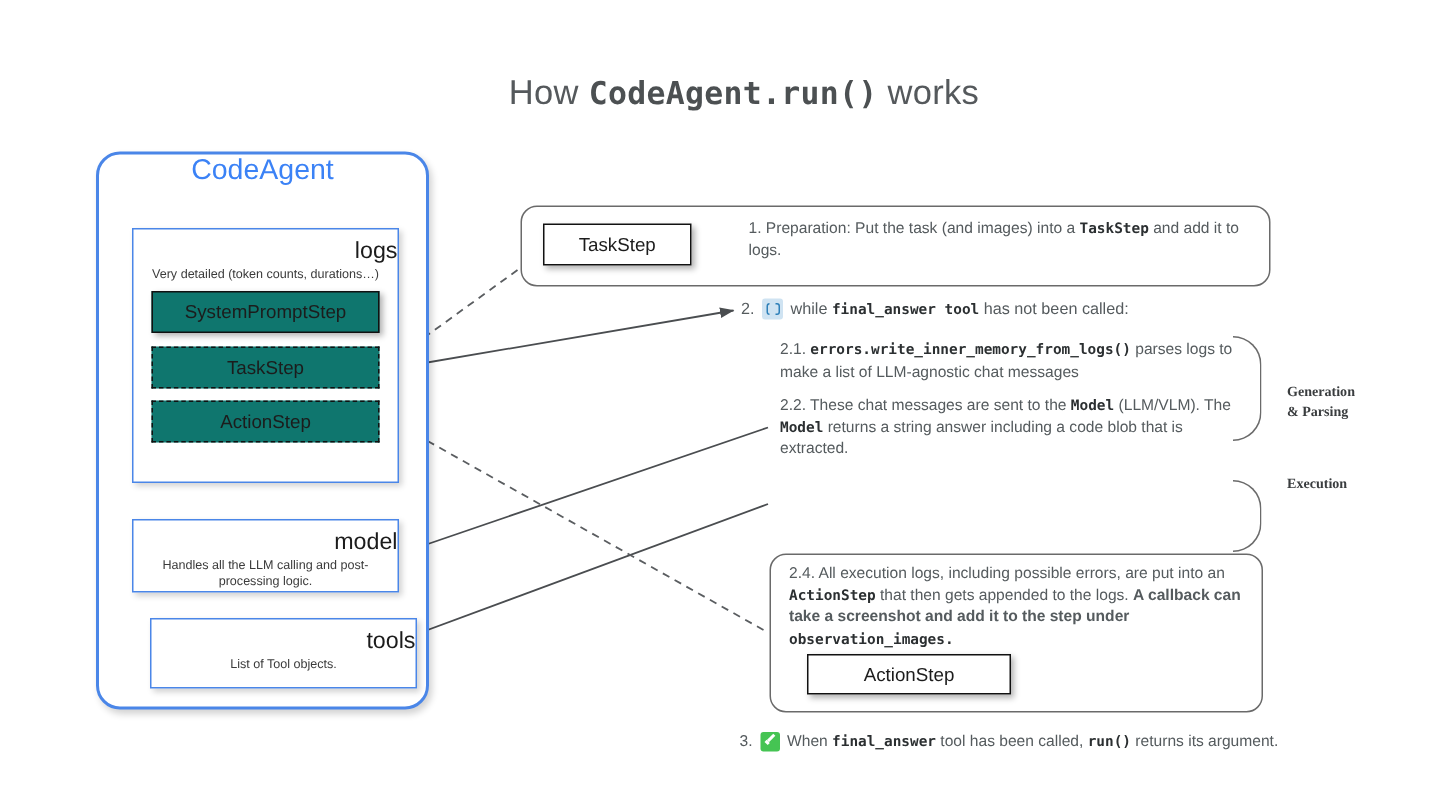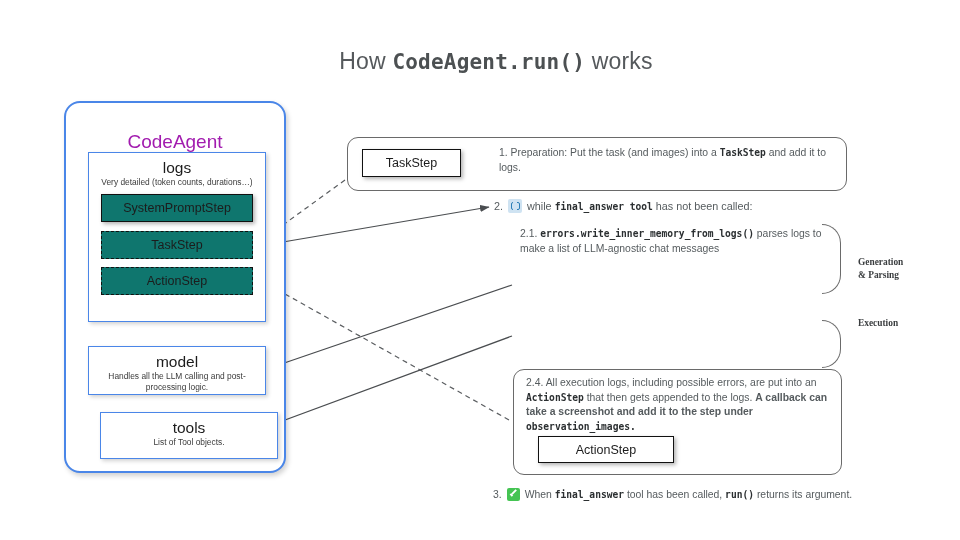--- a/index.html
+++ b/index.html
@@ -16,32 +16,32 @@
   }
   .title .mono{font-family:"DejaVu Sans Mono",monospace;font-weight:bold;font-size:21px;color:#4c5052;}
 
   
   .agent-panel{
     position:absolute;left:64px;top:101px;width:218px;height:368px;
     border:2px solid #4a86e8;border-radius:16px;background:#fff;
     box-shadow:2px 3px 5px rgba(0,0,0,.18);
   }
   .agent-title{
-    position:absolute;left:0;top:28px;width:100%;text-align:center;
-    font-size:19px;color:#a21caf;
+    position:absolute;left:0;top:0;width:100%;text-align:center;
+    font-size:19px;color:#3b82f6;
   }
   .blue-box{
     position:absolute;border:1.6px solid #4a86e8;background:#fff;
     box-shadow:2px 2px 4px rgba(0,0,0,.18);
   }
   .bx-logs{left:88px;top:152px;width:176px;height:168px;}
   .bx-model{left:88px;top:346px;width:176px;height:47px;}
   .bx-tools{left:100px;top:412px;width:176px;height:45px;}
   .bx-head{
-    text-align:center;font-size:15.5px;color:#1c1c1c;margin-top:6px;line-height:18px;
+    text-align:right;font-size:15.5px;color:#1c1c1c;margin-top:6px;line-height:18px;
   }
   .bx-sub{
     text-align:center;font-size:8.4px;color:#3b3b3b;line-height:11px;padding:0 6px;
   }
   .step-box{
     position:absolute;background:#0f766e;height:26px;
     display:flex;align-items:center;justify-content:center;
     font-size:12.5px;color:#1c1c1c;
   }
   .solid-step{border:1.6px solid #111;box-shadow:2px 2px 4px rgba(0,0,0,.3);}
@@ -199,20 +199,23 @@
     <span>2.</span>
     <span class="loop-icon"></span>
     <span><span>while </span><span class="mono">final_answer tool</span><span> has not been called:</span></span>
   </div>
 
   <div class="sub sub21">
     <span>2.1.</span>
     <span class="mono">errors.write_inner_memory_from_logs()</span><span> parses logs to make a list of LLM-agnostic chat messages</span>
   </div>
 
+  <div class="sub sub22">
+    <span>2.2.</span><span> These chat messages are sent to the </span><span class="mono">Model</span><span> (LLM/VLM). The </span><span class="mono">Model</span><span> returns a string answer including a code blob that is extracted.</span>
+  </div>
 
   <div class="brace brace-a"></div>
   <div class="side-label lbl-gen">Generation
 &amp; Parsing</div>
 
   <div class="brace brace-b"></div>
   <div class="side-label lbl-exec">Execution</div>
 
   <div class="card card24"></div>
   <div class="sub24">

